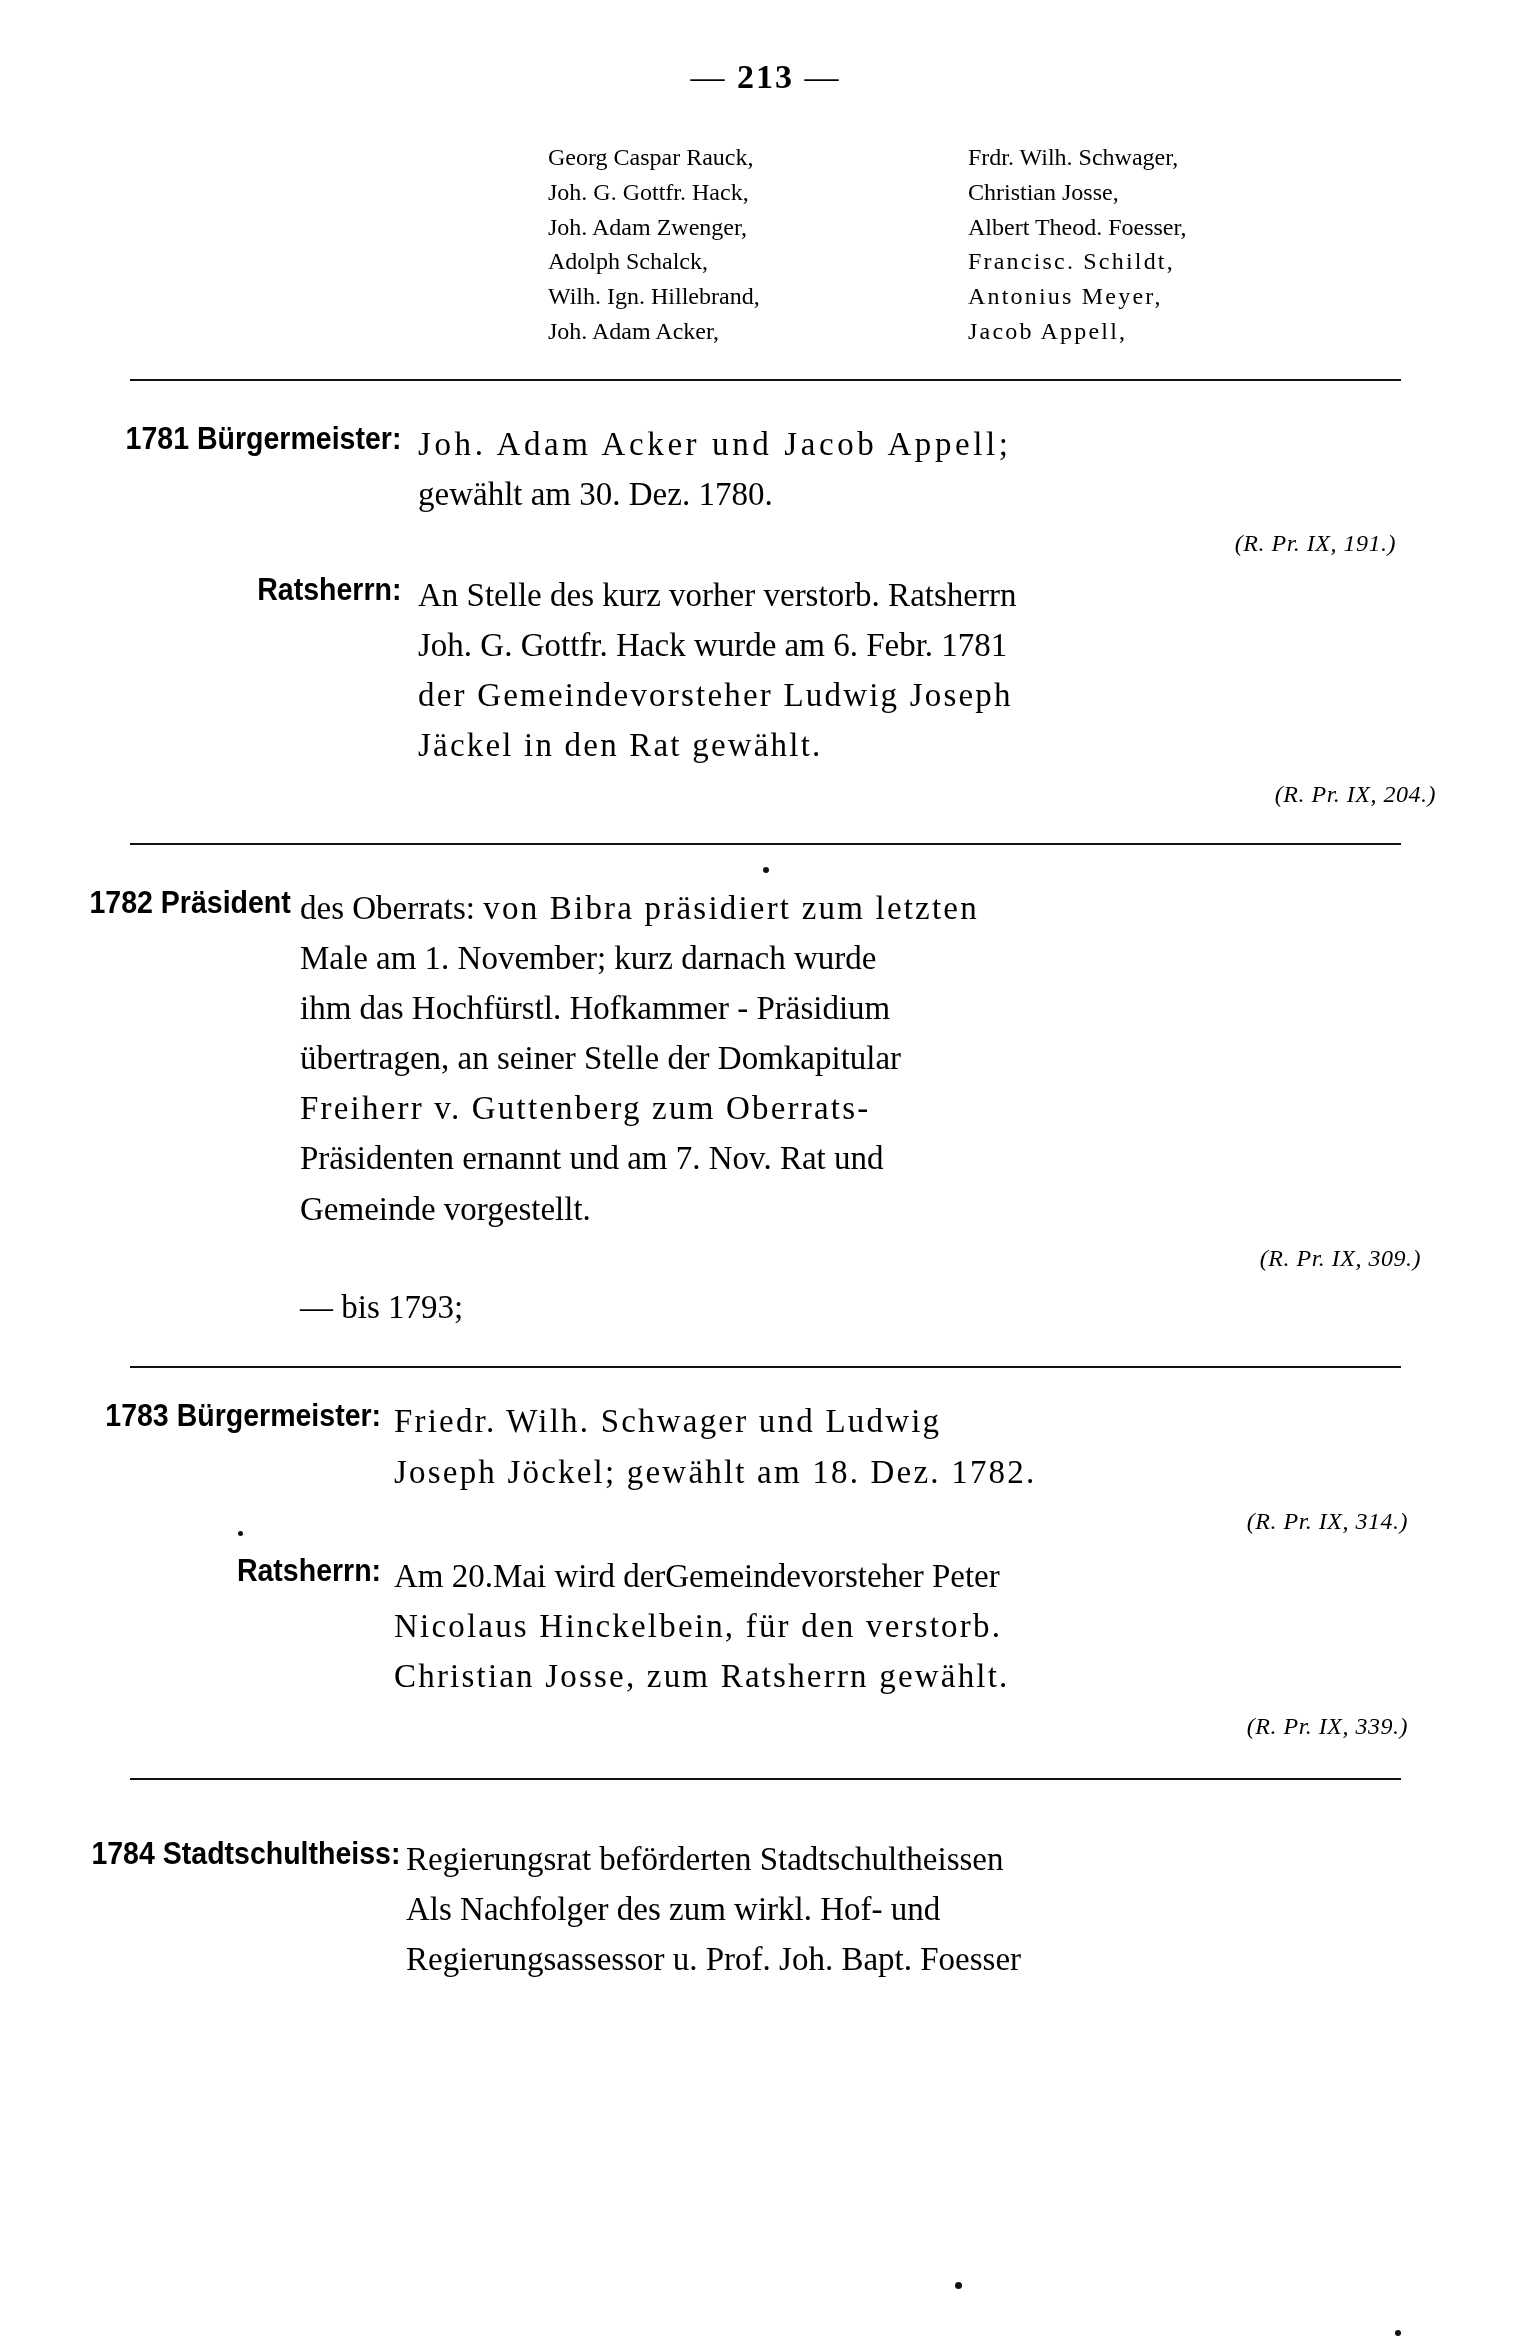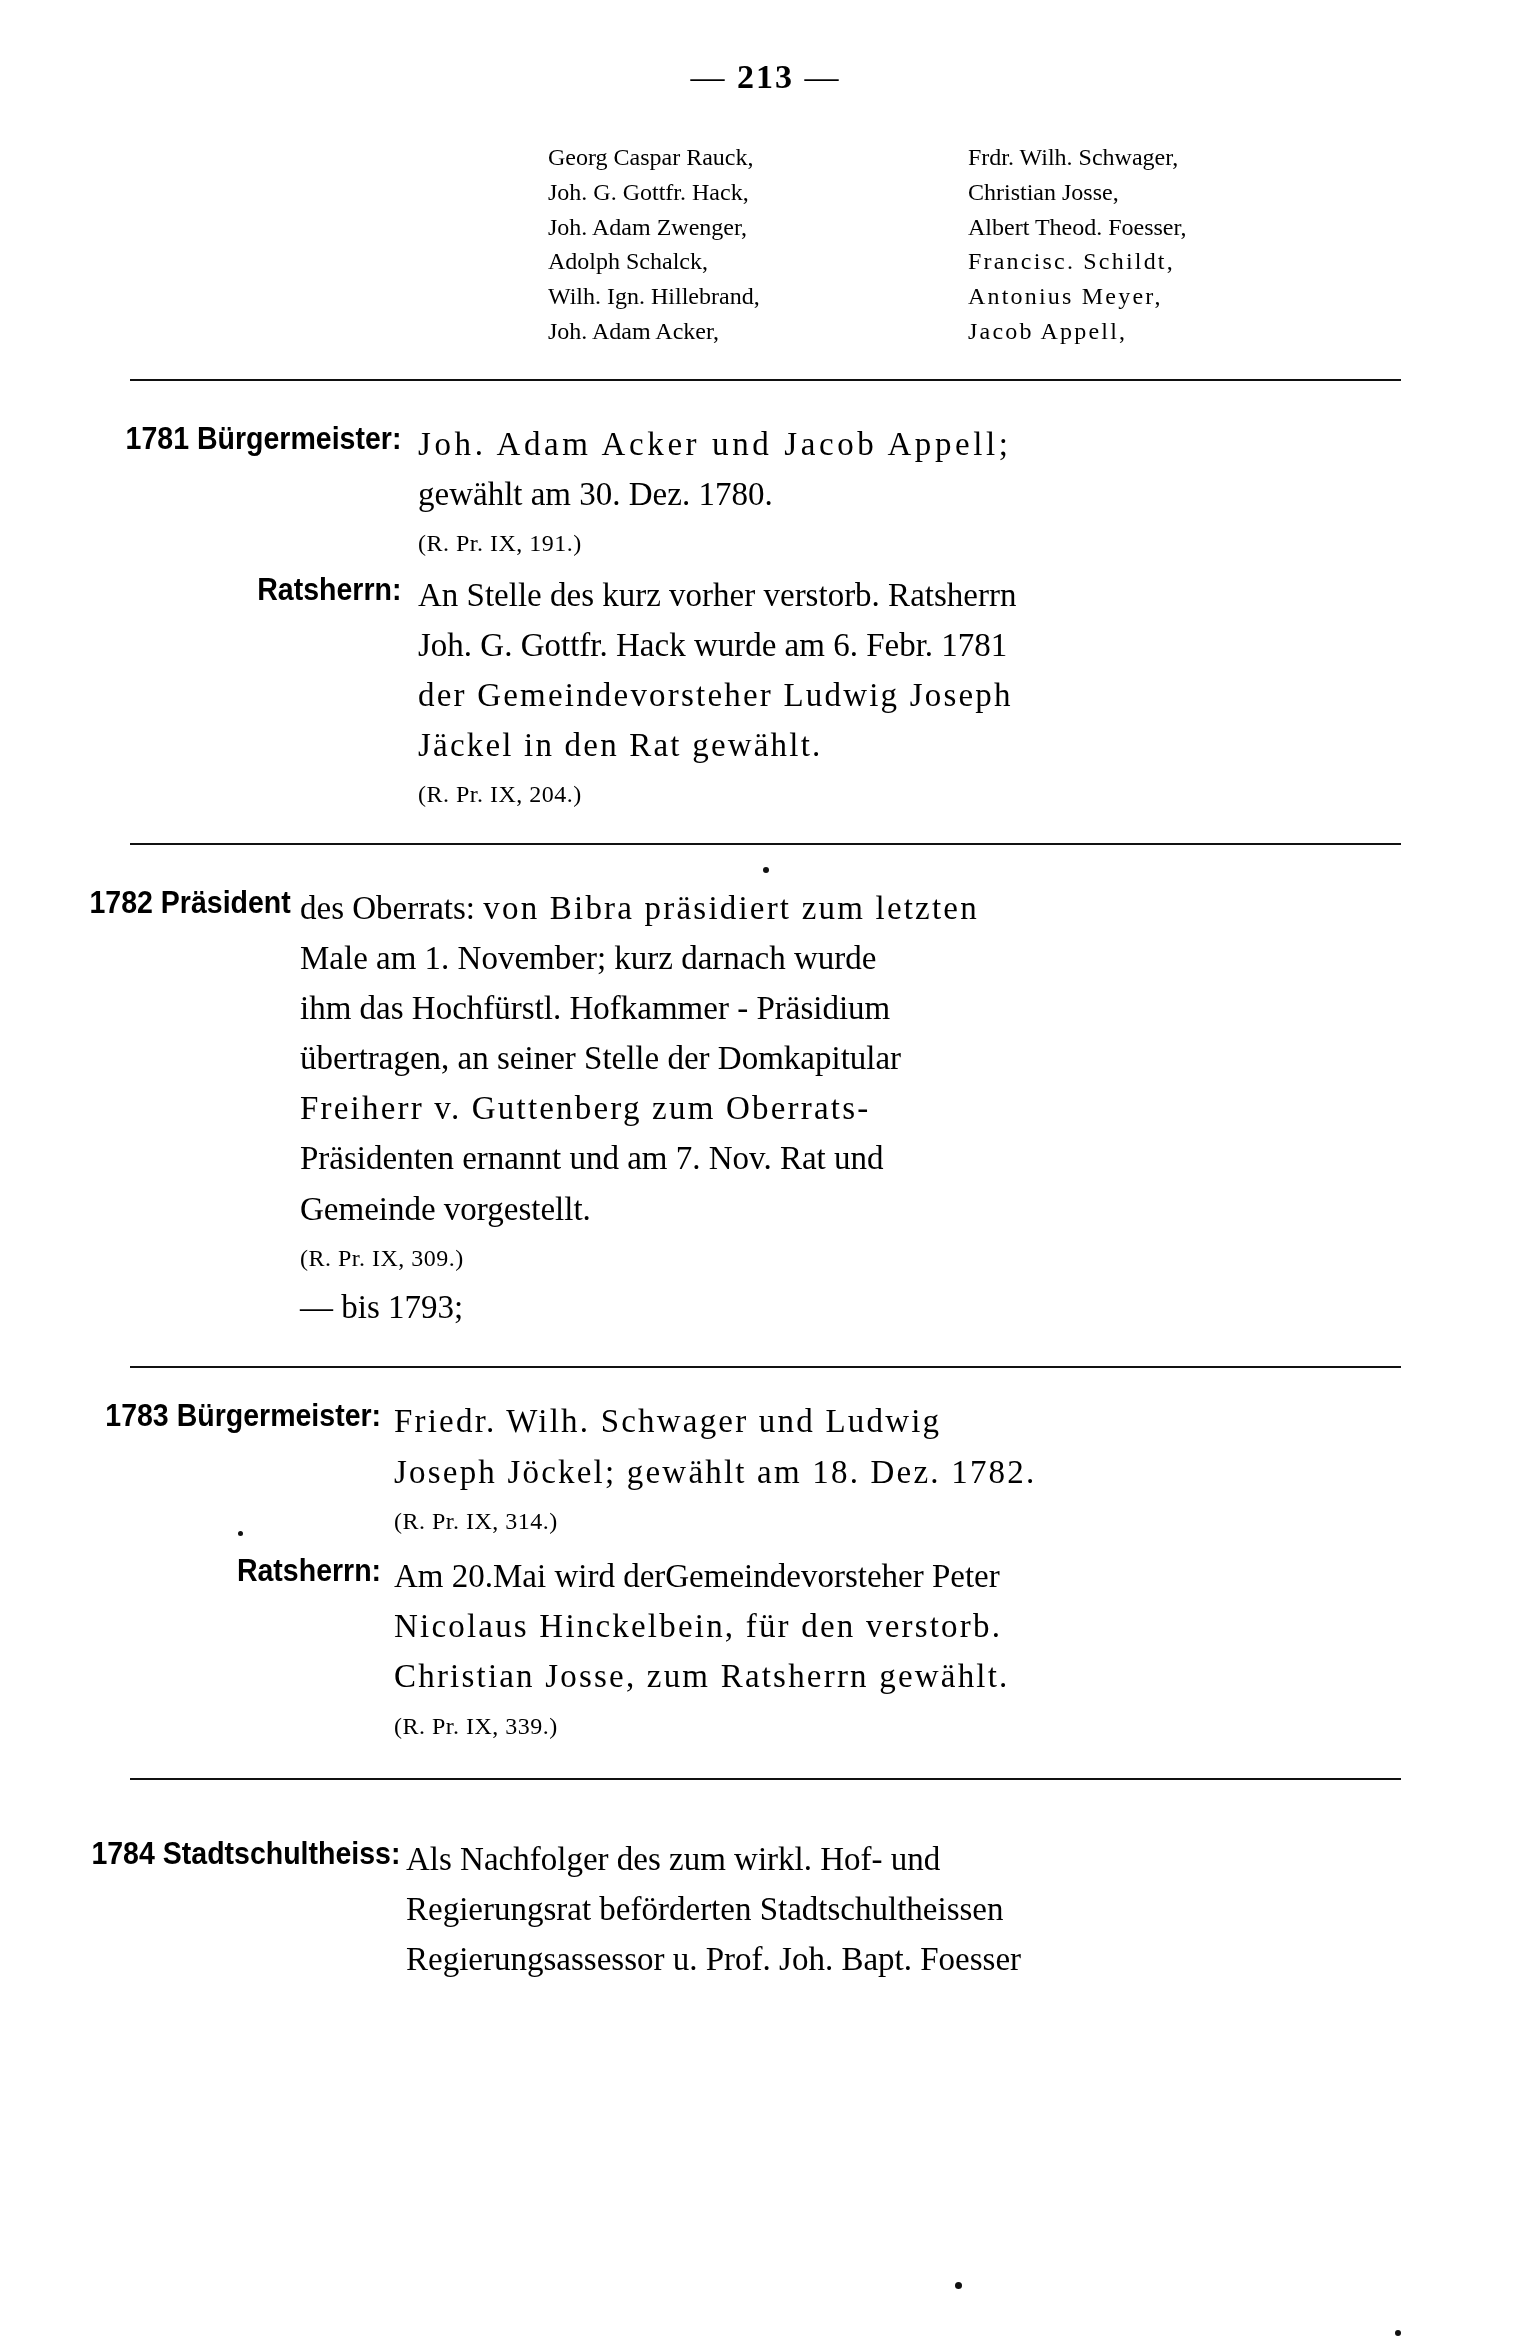--- a/index.html
+++ b/index.html
@@ -101,25 +101,26 @@
     transform-origin: right center;
   }
   .entry-body {
     flex: 1;
     line-height: 1.52;
   }
   .entry-body p {
     margin: 0;
   }
   .cite {
-    text-align: left;
+    text-align: right;
     font-size: 24px;
     letter-spacing: 0.5px;
     margin-top: 6px;
     padding-right: 40px;
+    font-style: italic;
   }
 
   .bottom-dot {
     position: absolute;
     left: 955px;
     top: 2282px;
     width: 7px;
     height: 7px;
     background: #111;
     border-radius: 50%;
@@ -235,22 +236,22 @@
       <p class="sp">Christian Josse, zum Ratsherrn gewählt.</p>
       <div class="cite" style="padding-right:28px;">(R. Pr. IX, 339.)</div>
     </div>
   </div>
 
   <div class="rule r2" style="margin-top:34px;"></div>
 
   <div class="entry" style="margin-top:54px;">
     <div class="entry-label" style="width:400px; padding-right:6px;">1784 Stadtschultheiss:</div>
     <div class="entry-body" style="padding-right:95px;">
+      <p>Regierungsrat beförderten Stadtschultheissen</p>
       <p>Als Nachfolger des zum wirkl. Hof- und</p>
-      <p>Regierungsrat beförderten Stadtschultheissen</p>
       <p>Regierungsassessor u. Prof. Joh. Bapt. Foesser</p>
     </div>
   </div>
 
   <div class="bottom-dot"></div>
   <div class="bottom-dot2"></div>
 
 </div>
 
 </body></html>

